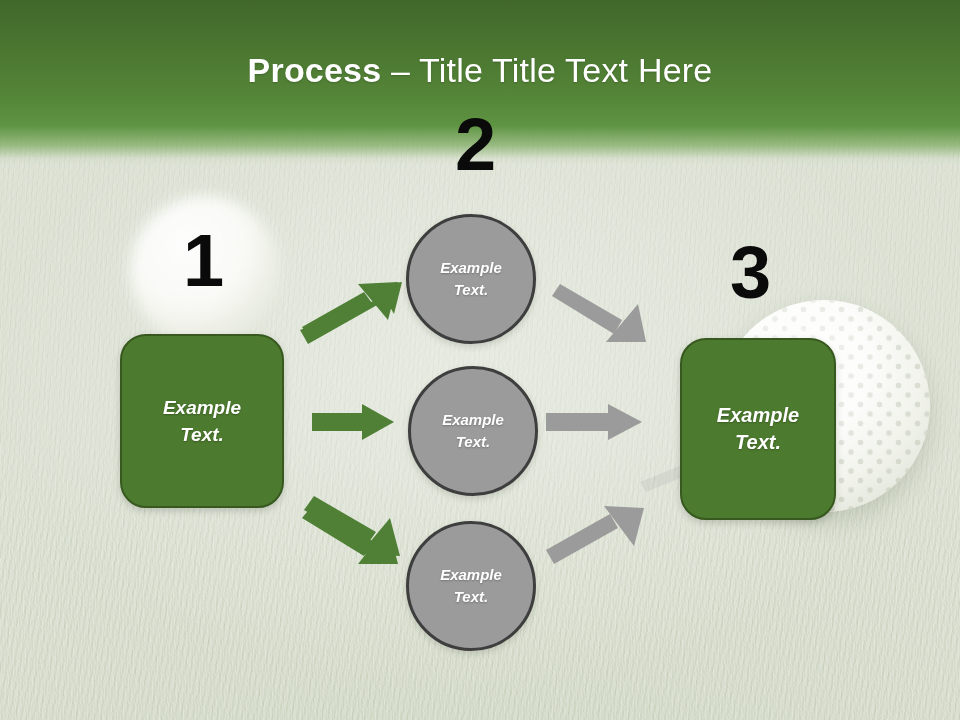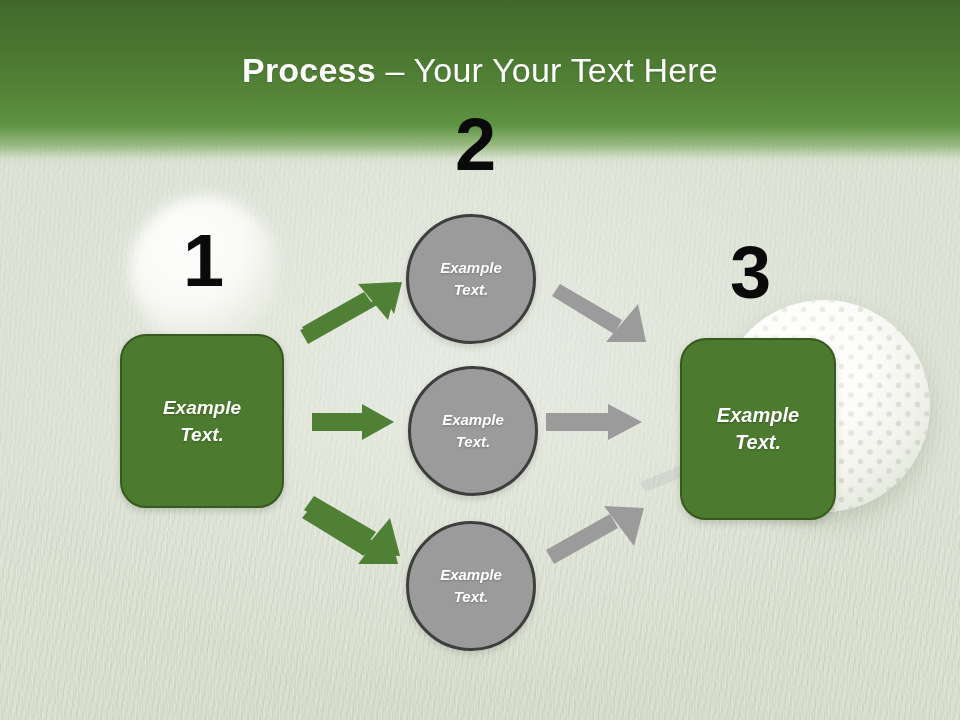--- a/index.html
+++ b/index.html
@@ -206,21 +206,21 @@
   <div class="bg-grass-near"></div>
   <div class="bg-vignette"></div>
 
   <div class="ball-left"></div>
   <div class="ball-right">
     <div class="dimples"></div>
   </div>
 
   <div class="header-band"></div>
   <div class="slide-title">
-    <span class="t-bold">Process</span><span class="t-reg"> – Your Your Text Here</span>
+    <span class="t-bold">Process</span><span class="t-reg"> – Title Title Text Here</span>
   </div>
 
   <div class="step-num" id="step-num-1">1</div>
   <div class="step-num" id="step-num-2">2</div>
   <div class="step-num" id="step-num-3">3</div>
 
   <div class="arrow" style="left:300px; top:282px;">
     <svg width="102" height="62" viewBox="0 0 102 62">
       <polygon points="0,48 8,62 86,18 94,32 102,0 68,4 76,18 0,48" fill="#4f8036" transform="translate(0,0)"></polygon>
       <g fill="#4f8036">

